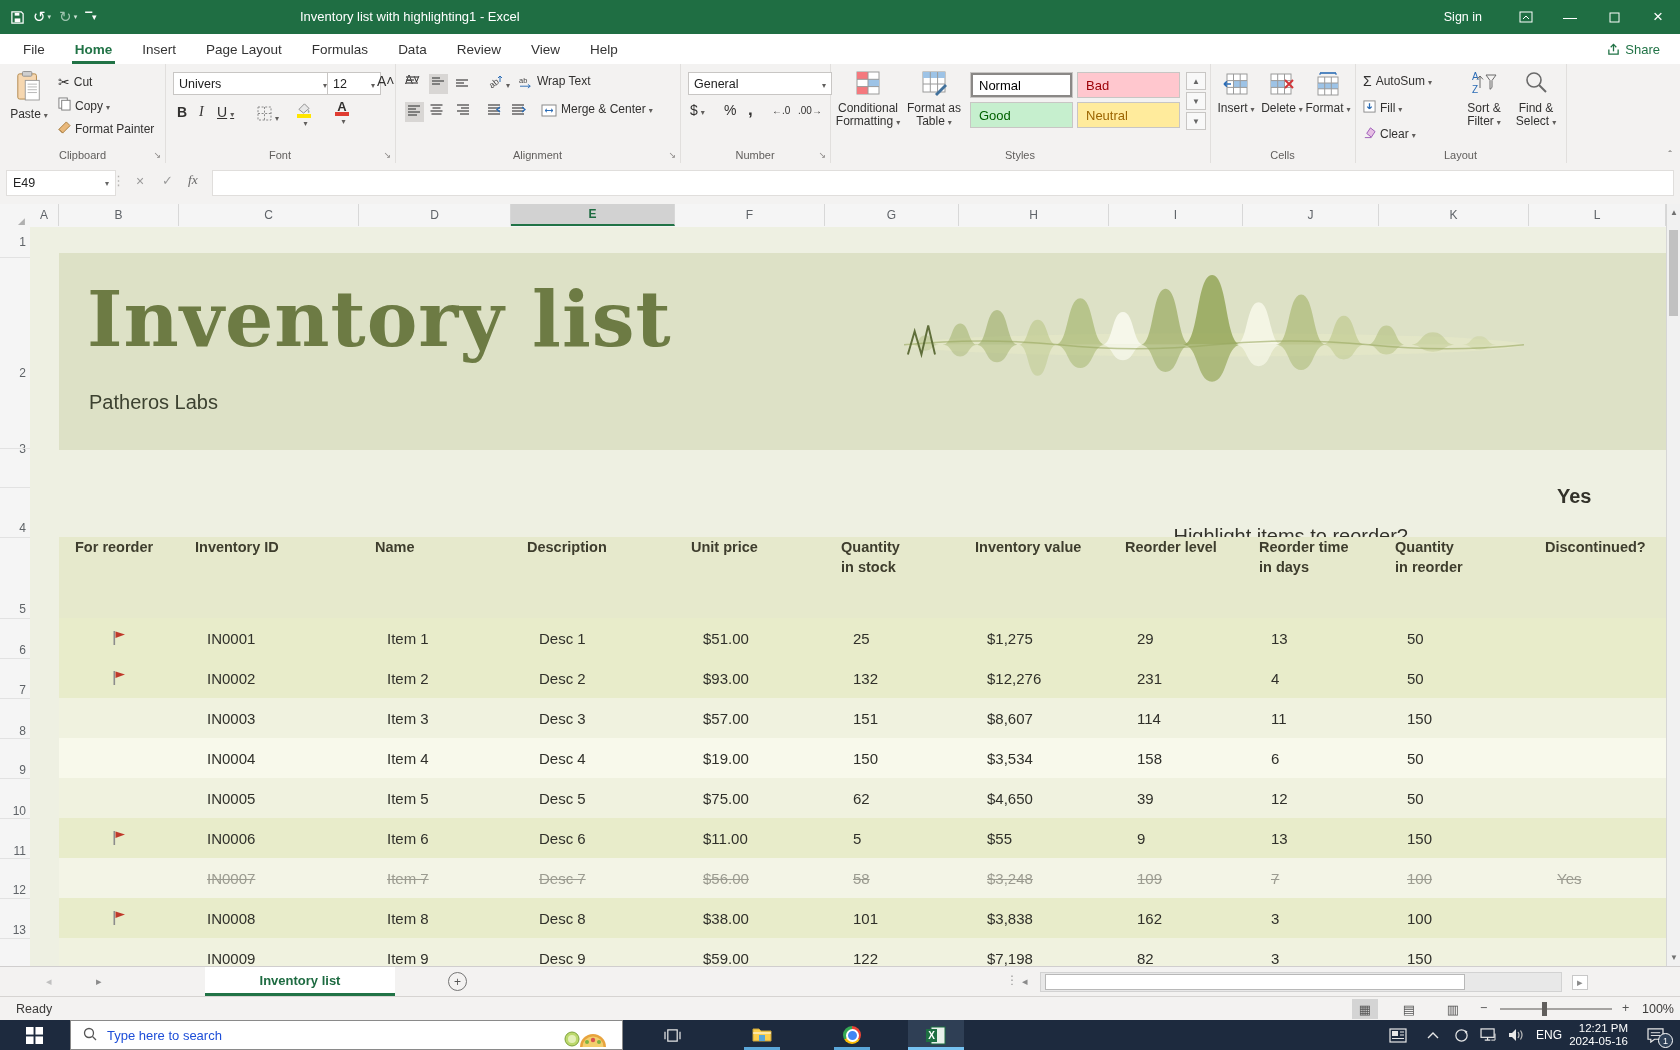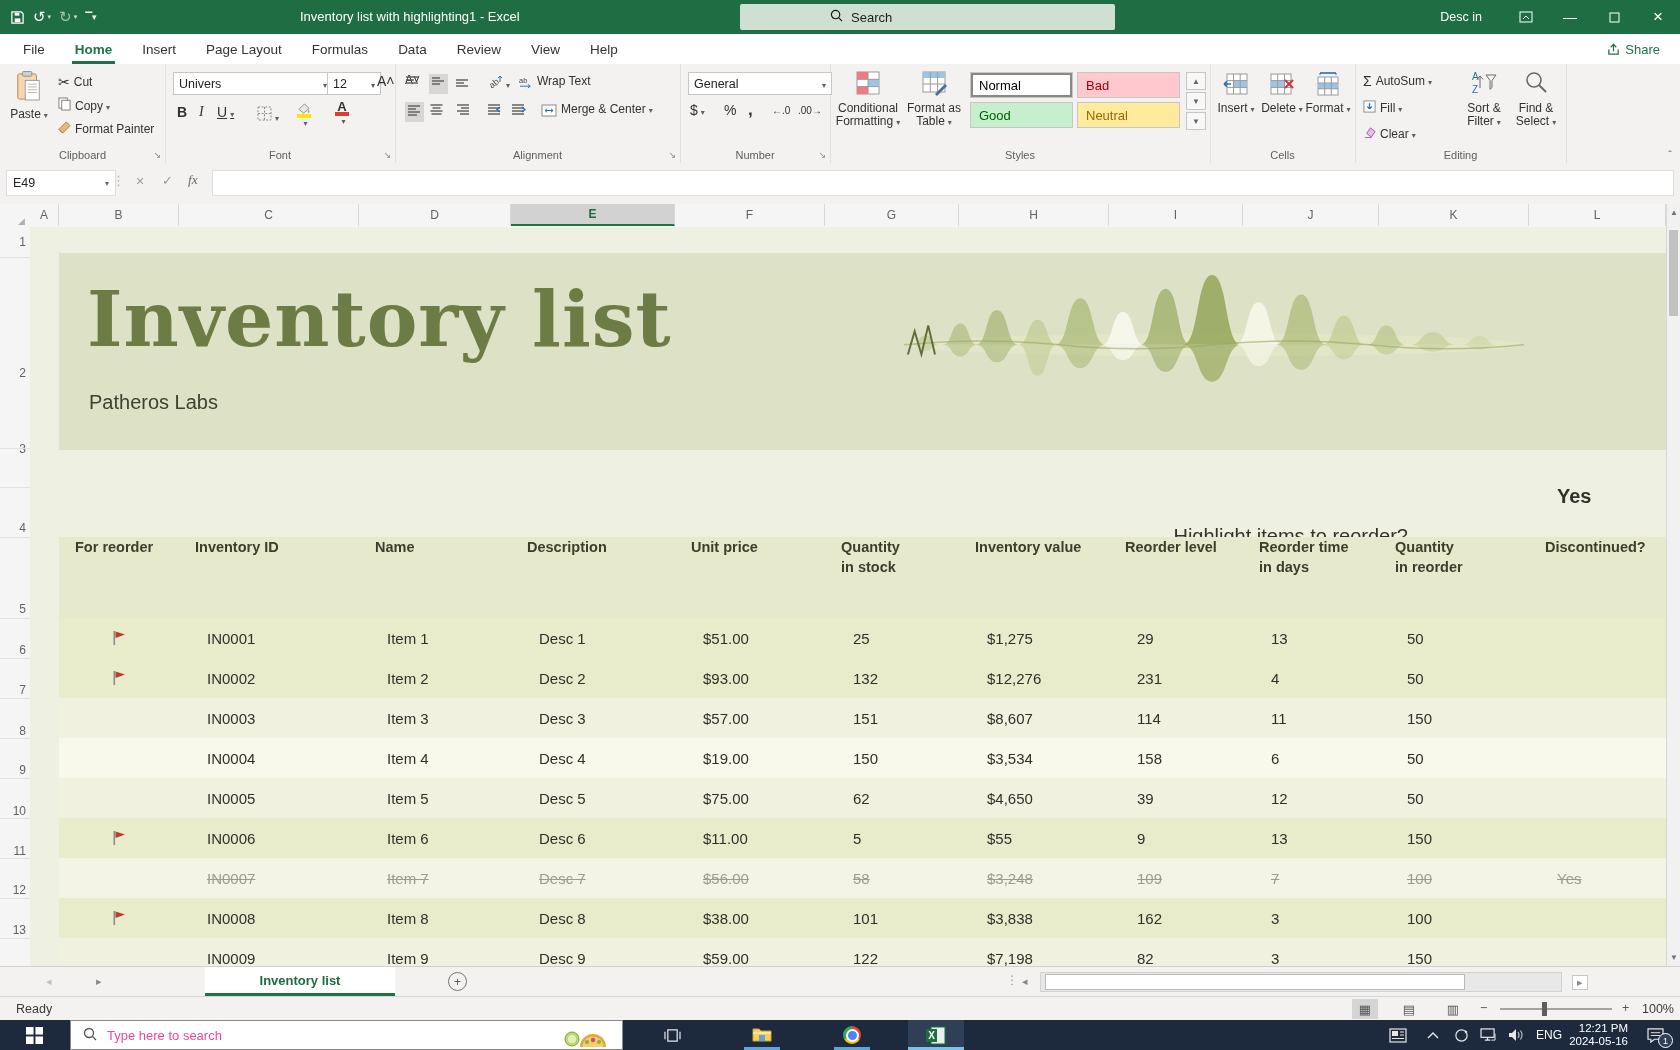--- a/index.html
+++ b/index.html
@@ -76,21 +76,21 @@
   #sheettabs{left:0;top:966px;width:1680px;height:30px;background:#f3f2f1;border-top:1px solid #d0cece;}
   #activetab{position:absolute;left:205px;top:0;width:190px;height:29px;background:#fff;border-bottom:3px solid #217346;
              display:flex;align-items:center;justify-content:center;font-size:13px;font-weight:bold;color:#1e6b41;box-sizing:border-box;}
   .navtri{font-size:11px;color:#8a8a8a;}
   #statusbar{left:0;top:996px;width:1680px;height:24px;background:#f3f2f1;border-top:1px solid #d6d4d2;font-size:12.5px;color:#3b3a39;}
   .viewbtn{width:26px;height:20px;display:flex;align-items:center;justify-content:center;font-size:13px;color:#555;}
   .viewbtn.active{background:#d4d4d4;}
   
   #taskbar{left:0;top:1020px;width:1680px;height:30px;background:#1d2a3e;display:flex;align-items:center;color:#eee;}
   #tb-searchbox{position:absolute;left:70px;top:0;width:553px;height:30px;background:#fff;border:1px solid #8a8a8a;
-                box-sizing:border-box;display:flex;align-items:center;color:#ec4899;font-size:13px;}
+                box-sizing:border-box;display:flex;align-items:center;color:#1d4ed8;font-size:13px;}
   .tb-icon{position:absolute;top:0;width:40px;height:30px;display:flex;align-items:center;justify-content:center;}
   .runbar{position:absolute;top:27px;height:3px;background:#5ba7d9;}
   .traytxt{font-size:12px;color:#fff;}
   #clock{position:absolute;right:52px;top:2px;text-align:right;font-size:11.5px;line-height:13px;color:#fff;}
   #badge{position:absolute;right:7px;top:13px;width:13px;height:13px;border-radius:50%;background:#2e4057;
          border:1px solid #fff;color:#fff;font-size:9px;display:flex;align-items:center;justify-content:center;}
 </style>
 </head>
 <body>
 
@@ -101,31 +101,22 @@
       <svg width="15" height="15" viewBox="0 0 16 16">
           <path d="M2 2h10l2 2v10H2z" fill="none" stroke="#fff" stroke-width="1.3"></path>
           <rect x="5" y="9" width="6" height="4" fill="#fff"></rect>
           <rect x="5" y="3" width="5" height="3" fill="#fff"></rect>
         </svg>
     </span>
     <span class="qat-btn">↺<span class="dd-sm">▾</span></span>
     <span class="qat-btn" style="color:#9dc4ae;">↻<span class="dd-sm">▾</span></span>
     <span class="qat-btn" style="font-size:9px;">▔▾</span>
     <div id="tb-title" class="abs" style="left:300px;top:9px;">Inventory list with highlighting1  -  Excel</div>
-    <div id="tb-search" class="abs">
-      <span style="margin:0 8px 0 90px;">
-        <svg width="13" height="13" viewBox="0 0 14 14">
-            <circle cx="6" cy="6" r="4.5" fill="none" stroke="#1d1d1d" stroke-width="1.3"></circle>
-            <line x1="9.5" y1="9.5" x2="13" y2="13" stroke="#1d1d1d" stroke-width="1.3"></line>
-          </svg>
-      </span>
-      <span>Search</span>
-    </div>
     <div class="abs row" style="right:0;top:0;height:34px;">
-      <span style="font-size:12.5px;margin-right:22px;">Desc in</span>
+      <span style="font-size:12.5px;margin-right:22px;">Sign in</span>
       <span class="winbtn">
         <svg width="14" height="12" viewBox="0 0 14 12">
             <rect x="1" y="1" width="12" height="10" fill="none" stroke="#fff"></rect>
             <path d="M4 8 l3 -3 l3 3" fill="none" stroke="#fff"></path>
           </svg>
       </span>
       <span class="winbtn">—</span>
       <span class="winbtn">
         <svg width="11" height="11" viewBox="0 0 11 11">
             <rect x="1" y="1" width="9" height="9" fill="none" stroke="#fff"></rect>
@@ -435,21 +426,21 @@
 Filter</span>
       </div>
       <div class="bigbtn" style="left:156px;top:6px;width:50px;">
         <span><svg width="26" height="26" viewBox="0 0 26 26">
               <circle cx="11" cy="10" r="7" fill="none" stroke="#6a6a6a" stroke-width="1.6"></circle>
               <line x1="16" y1="15" x2="23" y2="22" stroke="#6a6a6a" stroke-width="2"></line>
             </svg></span>
         <span class="rlabel dd">Find &amp;
 Select</span>
       </div>
-      <div class="glabel">Editing</div>
+      <div class="glabel">Layout</div>
     </div>
     <span class="abs" style="right:8px;bottom:2px;font-size:11px;color:#605e5c;">ˆ</span>
   </div>
 
   <div id="fbar" class="abs">
     <div class="fbox abs row" style="left:6px;top:7px;width:96px;height:24px;padding:0 6px;justify-content:space-between;">
       <span style="font-size:12.5px;color:#222;">E49</span>
       <span style="font-size:8px;color:#666;">▾</span>
     </div>
     <span class="abs" style="left:112px;top:10px;color:#b5b3b1;font-size:13px;">⋮</span>

